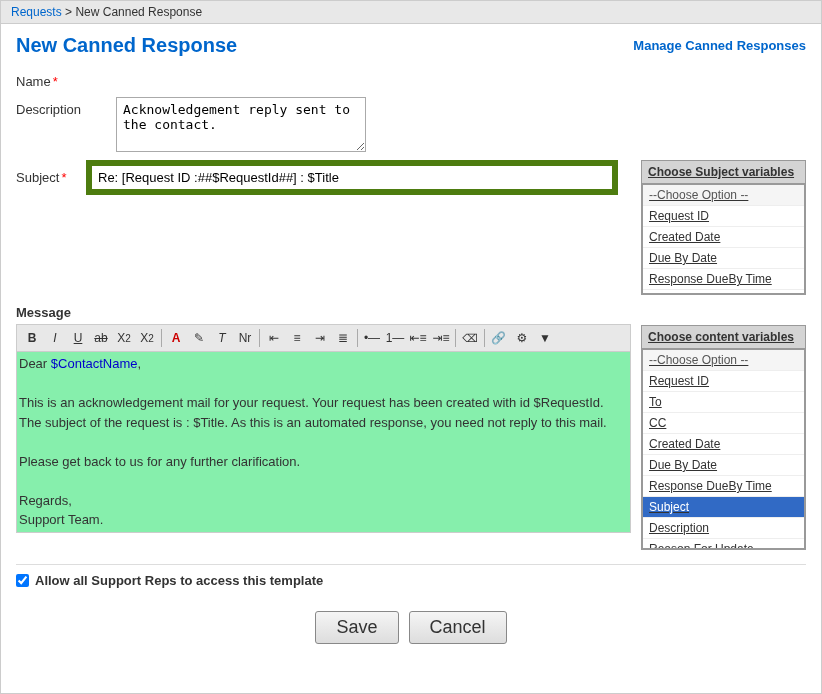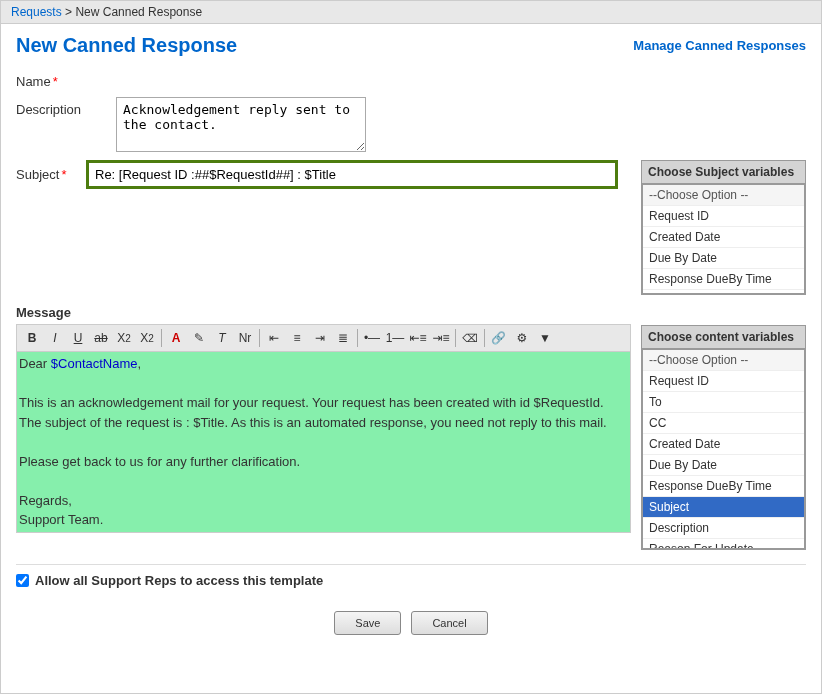--- a/index.html
+++ b/index.html
@@ -25,23 +25,23 @@
 
     .section-divider { border-top: 2px solid #0066cc; margin: 12px 0 10px 0; padding-top: 6px; }
     .section-title { font-size: 14px; font-weight: bold; color: #333; margin-bottom: 10px; }
 
     .subject-area { display: flex; gap: 23px; align-items: flex-start; }
     .subject-main { flex: 1; }
     .subject-variables-panel { width: 165px; }
 
     .subject-row { display: flex; align-items: center; margin-bottom: 6px; }
     .subject-label { width: 70px; font-size: 13px; font-weight: normal; }
-    .subject-input { flex: 1; padding: 4px 6px; border: 3px solid #4d7c0f; font-size: 13px; }
-
-    .variables-panel { border: 1px solid #999; background: #fff; }
+    .subject-input { flex: 1; padding: 4px 6px; border: 6px solid #4d7c0f; font-size: 13px; }
+
+    .variables-panel { border: 1px solid #999; background: #fff; text-decoration: underline; }
     .variables-header { background: #d4d4d4; padding: 4px 6px; font-size: 12px; font-weight: bold; border-bottom: 1px solid #999; }
     .variables-list { list-style: none; padding: 0; margin: 0; }
     .variables-list li { padding: 3px 6px; font-size: 12px; border-bottom: 1px solid #eee; cursor: pointer; }
     .variables-list li.choose-option { background: #f5f5f5; color: #555; }
     .variables-list li.highlighted { background: #316ac5; color: #fff; }
 
     .variables-scrollbox { height: 110px; overflow-y: scroll; border: 1px solid #999; }
 
     .message-section { margin-top: 10px; display: flex; gap: 10px; }
     .message-main { flex: 1; }
@@ -56,21 +56,21 @@
     .message-editor { border: 1px solid #ccc; background: #86efac; min-height: 180px; padding: 2px; font-size: 13px; line-height: 1.5; }
     .contact-name { color: #0000cc; }
 
     .content-variables-panel { width: 165px; margin-top: 20px; }
     .content-variables-scrollbox { height: 200px; overflow-y: scroll; border: 1px solid #999; }
 
     .checkbox-row { display: flex; align-items: center; gap: 6px; margin-top: 14px; padding: 8px 0; border-top: 1px solid #ddd; }
     .checkbox-label { font-size: 13px; font-weight: bold; }
 
     .button-row { display: flex; justify-content: center; gap: 10px; margin-top: 15px; padding-bottom: 15px; }
-    .btn { padding: 5px 20px; font-size: 11px; cursor: pointer; border: 1px solid #888; border-radius: 3px; }
+    .btn { padding: 5px 20px; font-size: 18px; cursor: pointer; border: 1px solid #888; border-radius: 3px; }
     .btn-save { background: linear-gradient(to bottom, #f5f5f5, #ddd); color: #333; }
     .btn-cancel { background: linear-gradient(to bottom, #f5f5f5, #ddd); color: #333; }
   </style>
 </head>
 <body>
 
 <div class="page-wrapper">
 
   <div class="breadcrumb-bar">
     <a>Requests</a><span> &gt; </span><span>New Canned Response</span>

